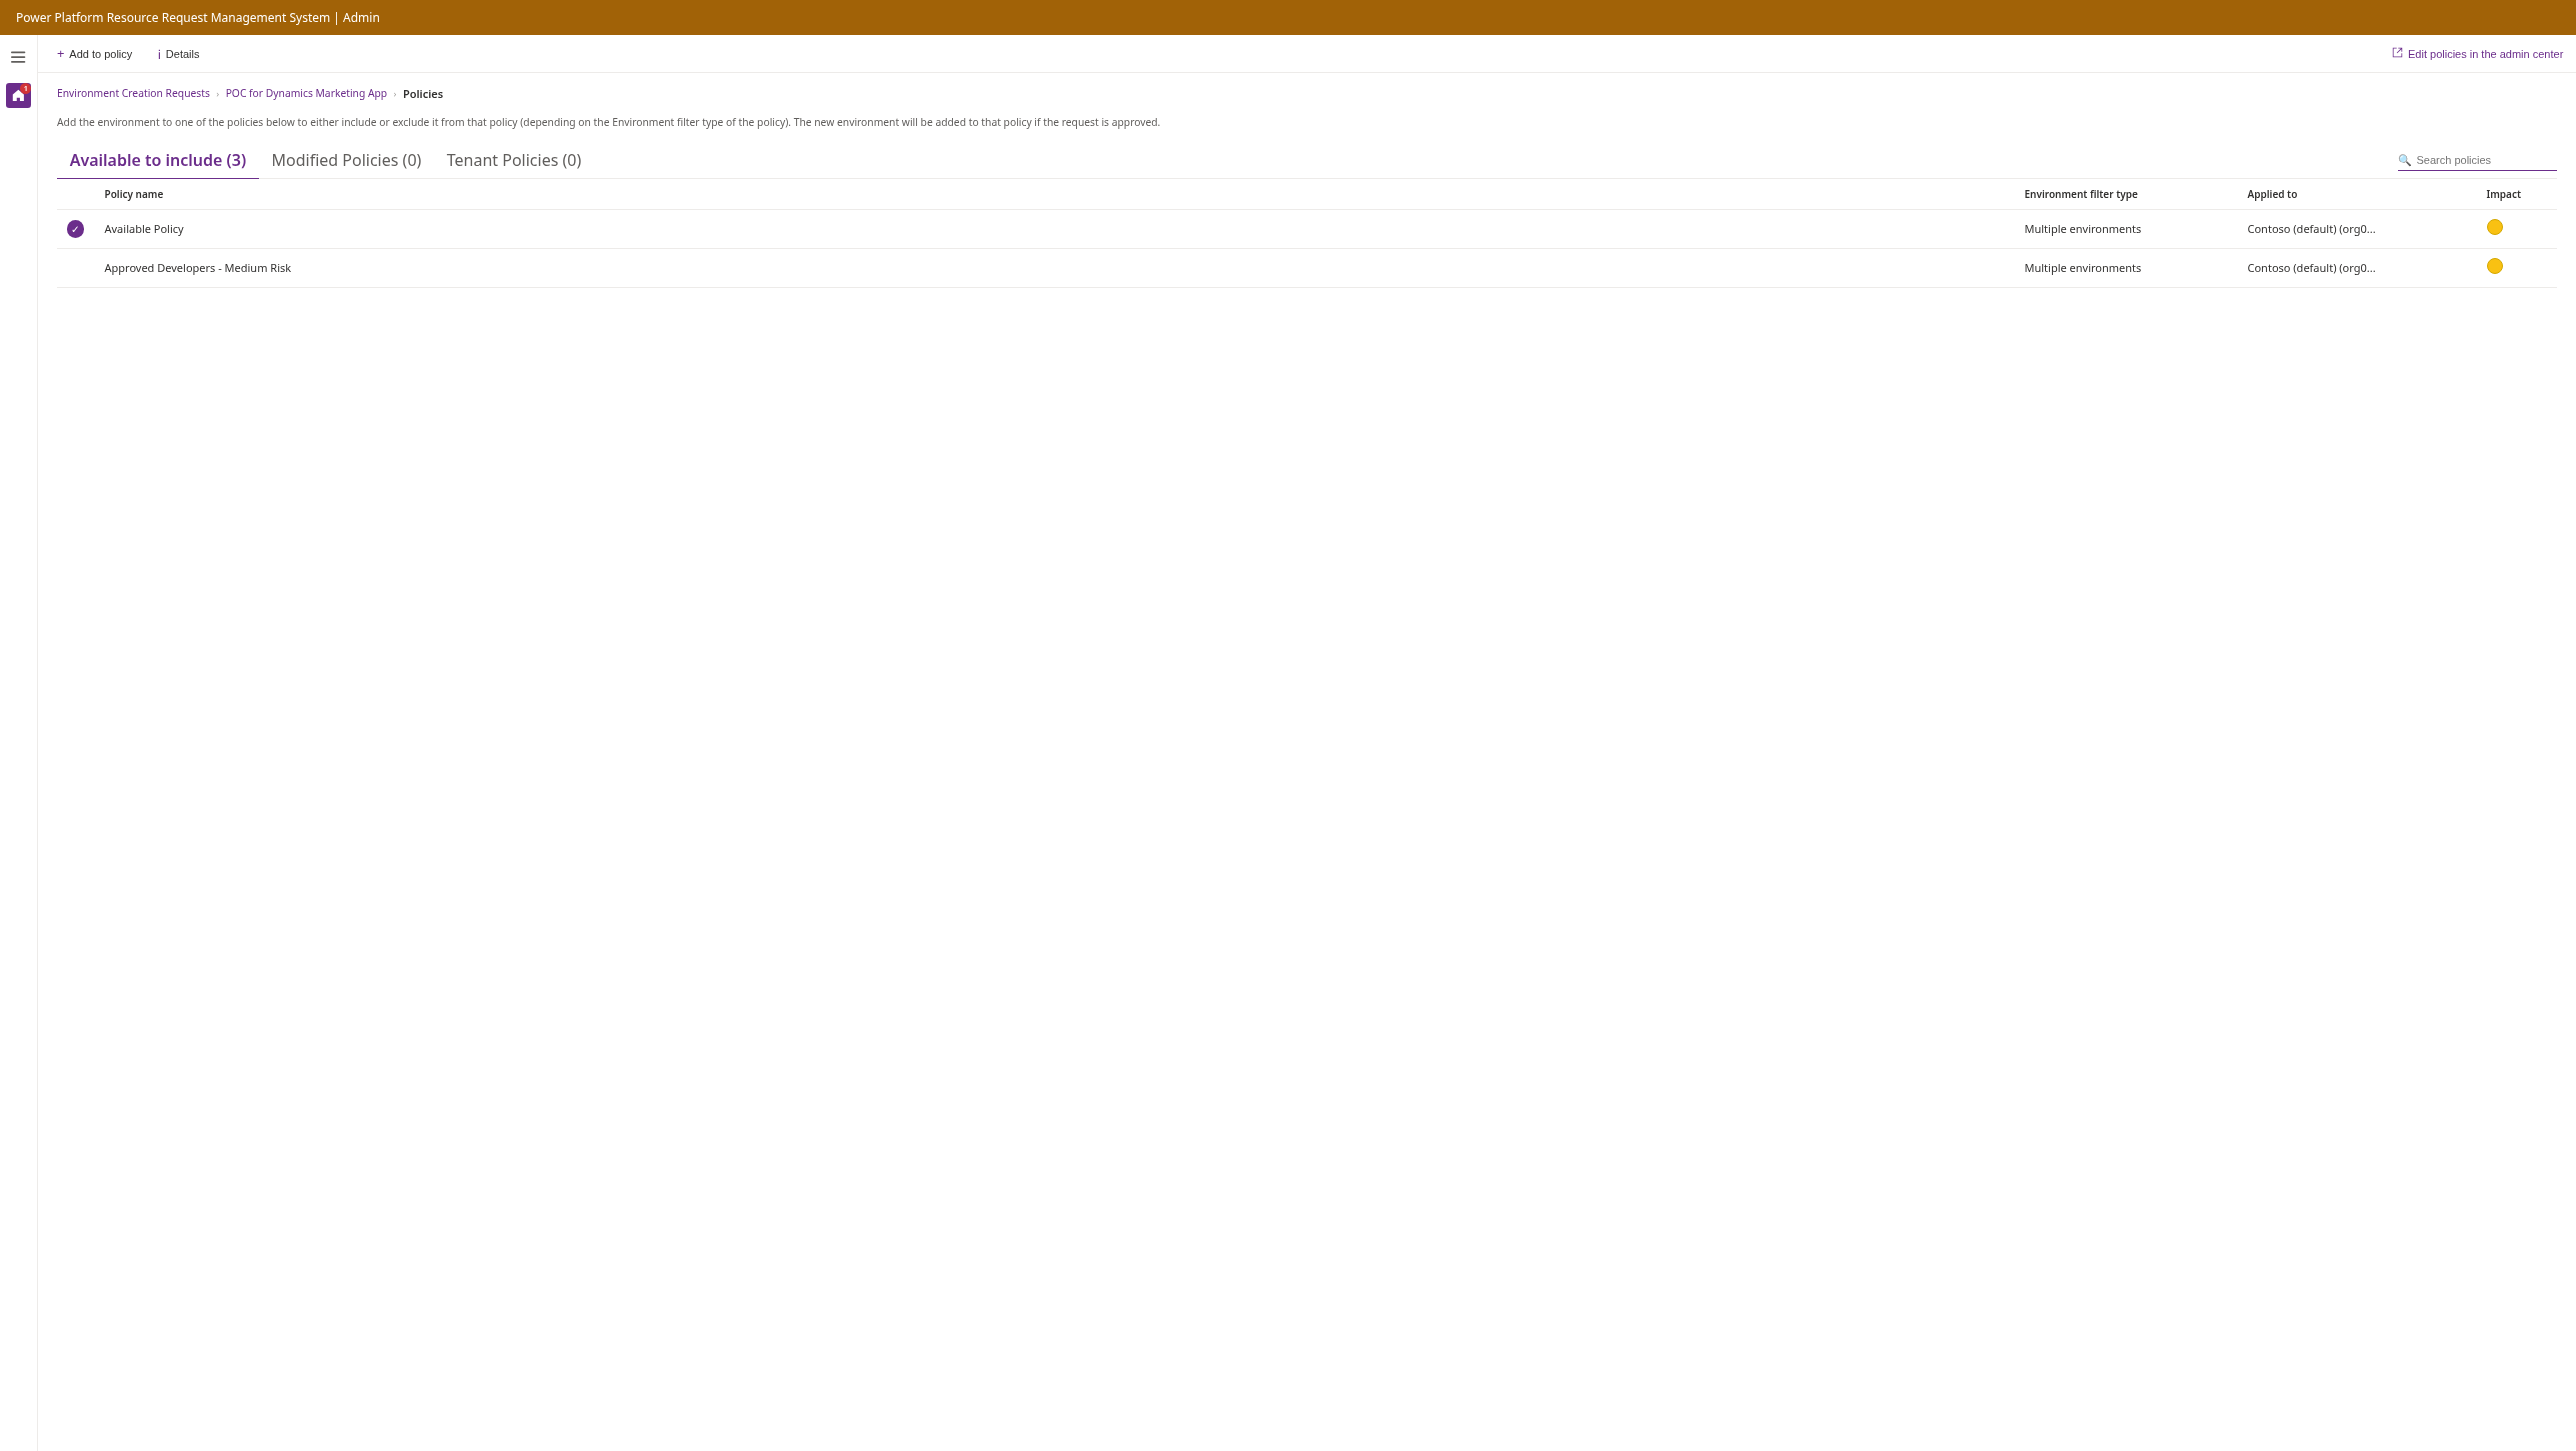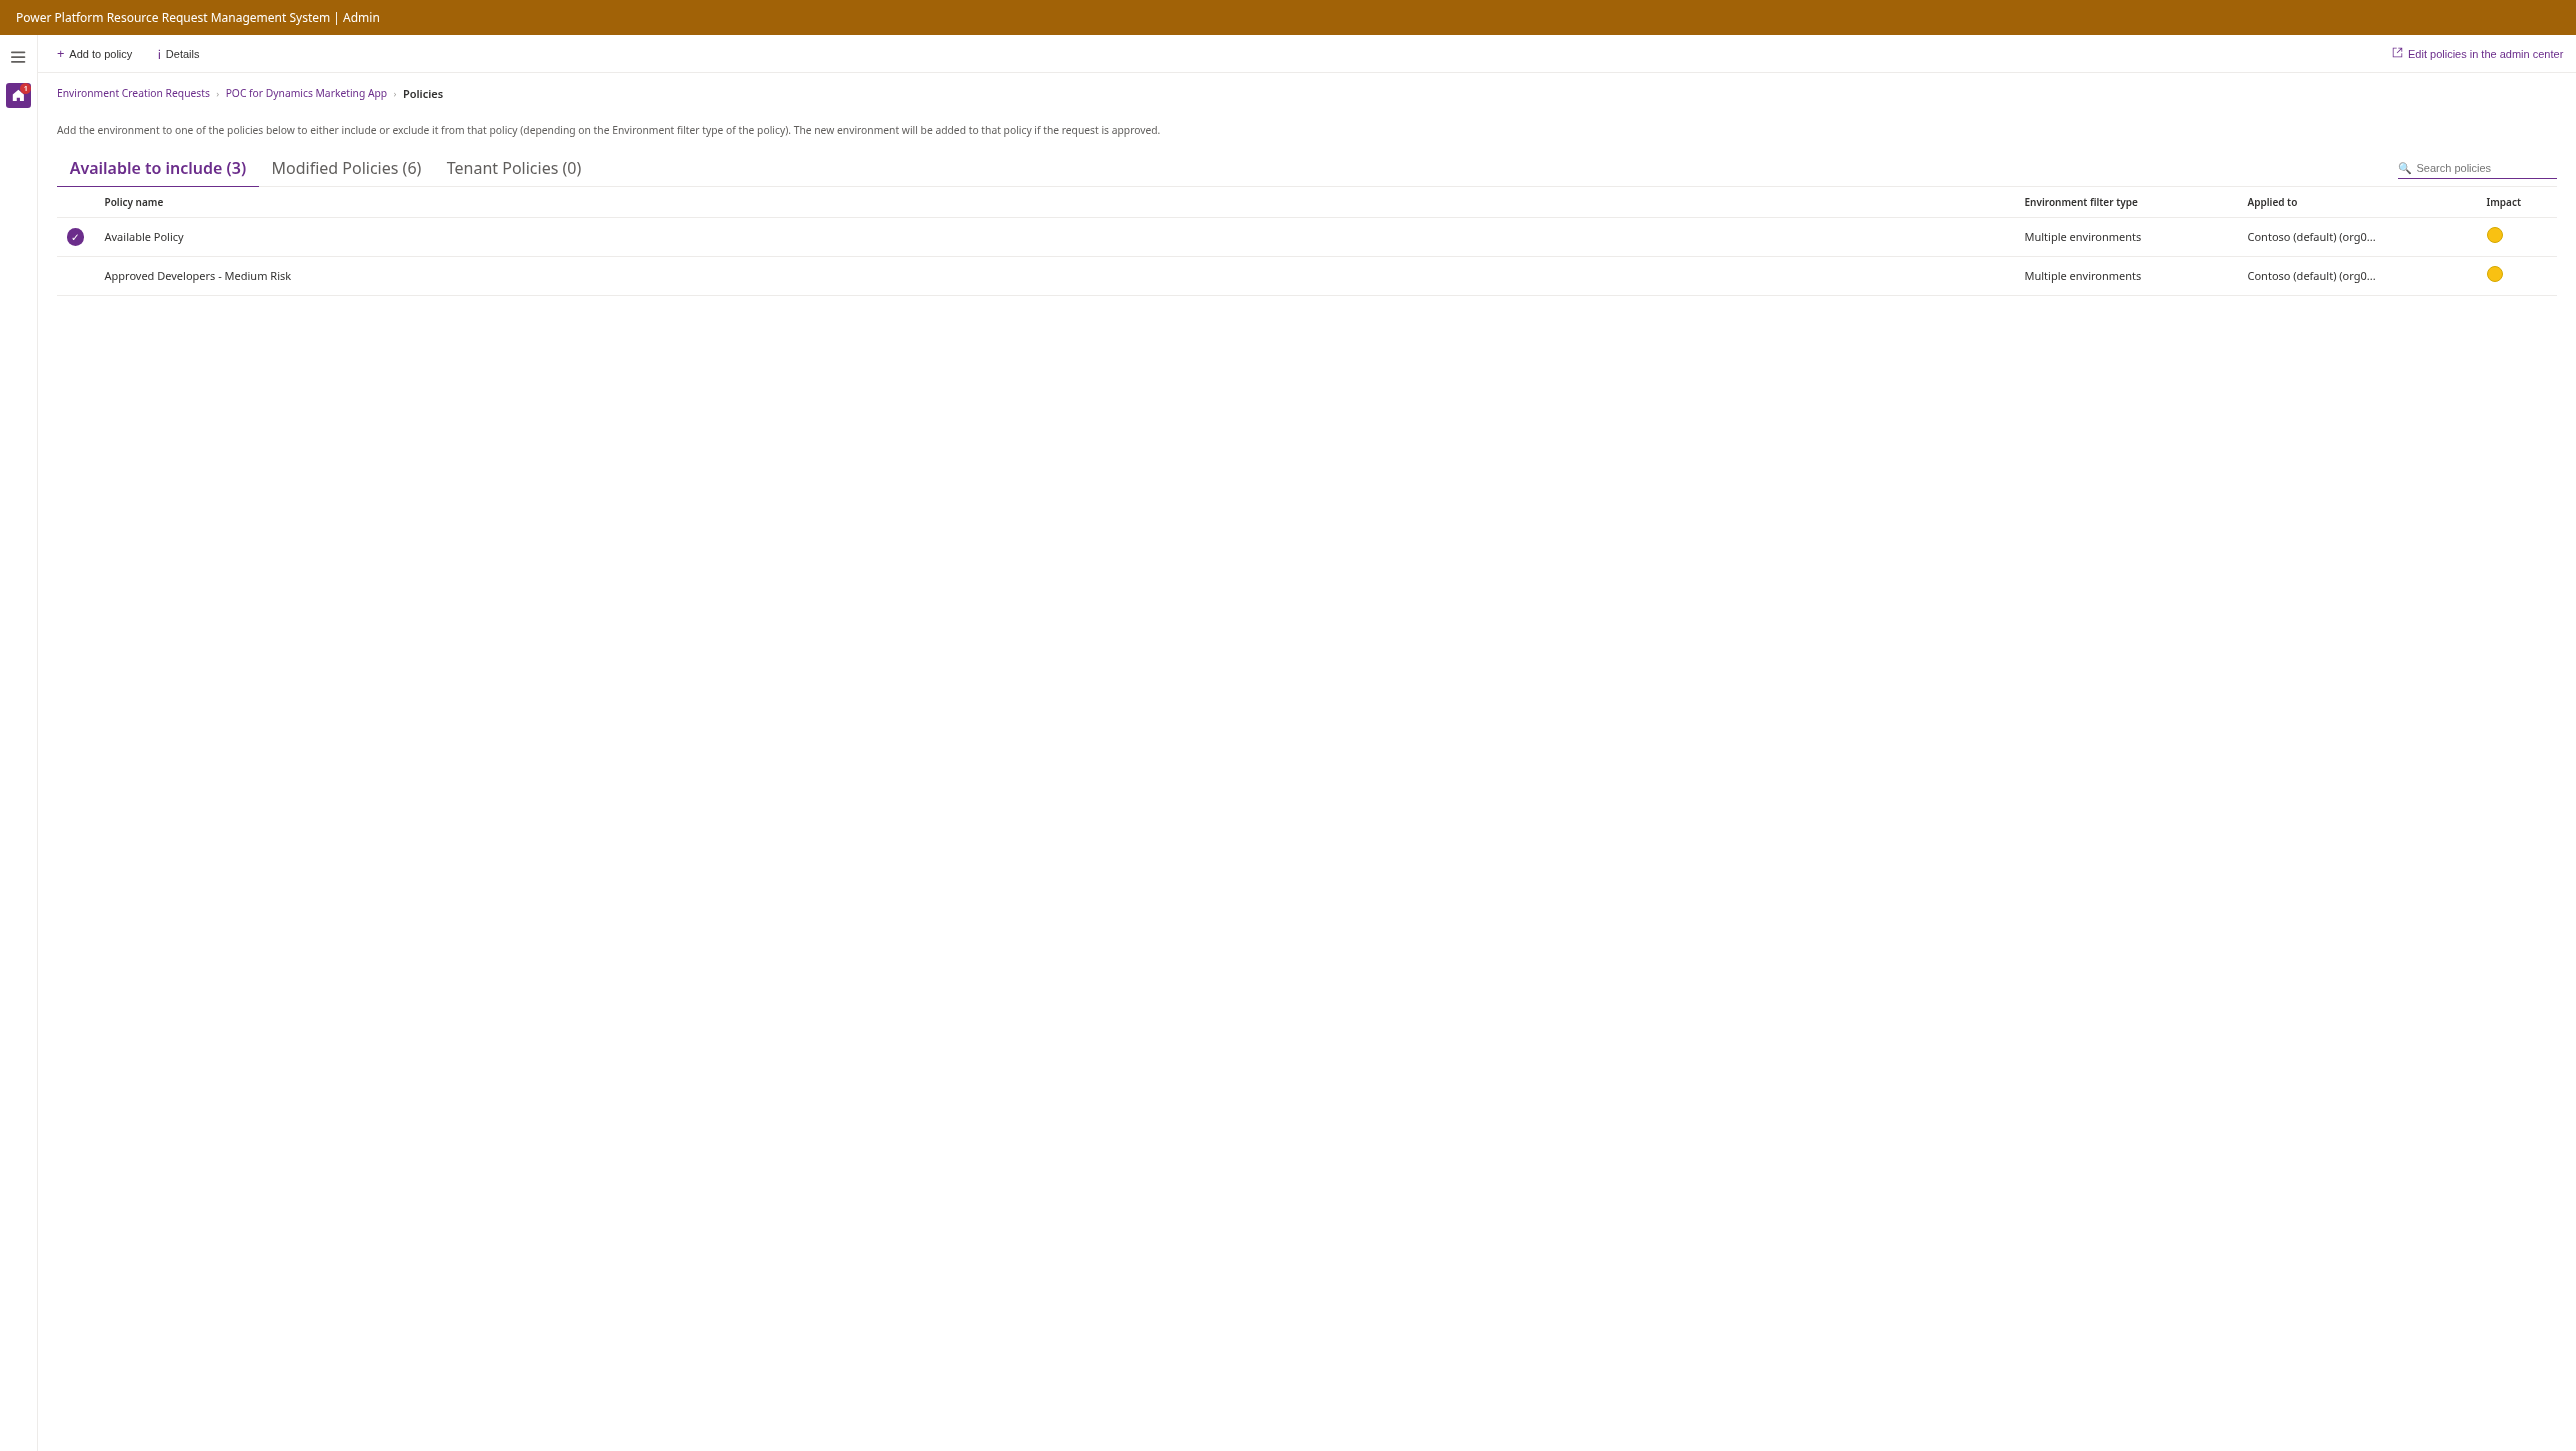--- a/index.html
+++ b/index.html
@@ -142,21 +142,21 @@
       padding: 12.7px 19px;
       display: flex;
       flex-direction: column;
     }
 
     
     .breadcrumb {
       display: flex;
       align-items: center;
       gap: 6.4px;
-      margin-bottom: 22px;
+      margin-bottom: 14px;
       font-size: 10.3px;
       color: #605e5c;
     }
     .breadcrumb-link {
       color: #6b2d8b;
       cursor: pointer;
       text-decoration: none;
     }
     .breadcrumb-sep { color: #a19f9d; font-size: 9.5px; }
     .breadcrumb-current { color: #323130; font-weight: 600; font-size: 11px; }
@@ -356,21 +356,21 @@
         <span class="breadcrumb-current">Policies</span>
       </div>
 
       <p class="page-description">Add the environment to one of the policies below to either include or exclude it from that policy (depending on the Environment filter type of the policy). The new environment will be added to that policy if the request is approved.</p>
 
       <div class="tabs-bar">
         <div class="tab-item active">
           <span>Available to include (3)</span>
         </div>
         <div class="tab-item">
-          <span>Modified Policies (6)</span>
+          <span>Modified Policies (0)</span>
         </div>
         <div class="tab-item">
           <span>Tenant Policies (0)</span>
         </div>
         <div class="search-box">
           <span class="search-icon">🔍</span>
           <input class="search-input" type="text" placeholder="Search policies" style="">
         </div>
       </div>
 

